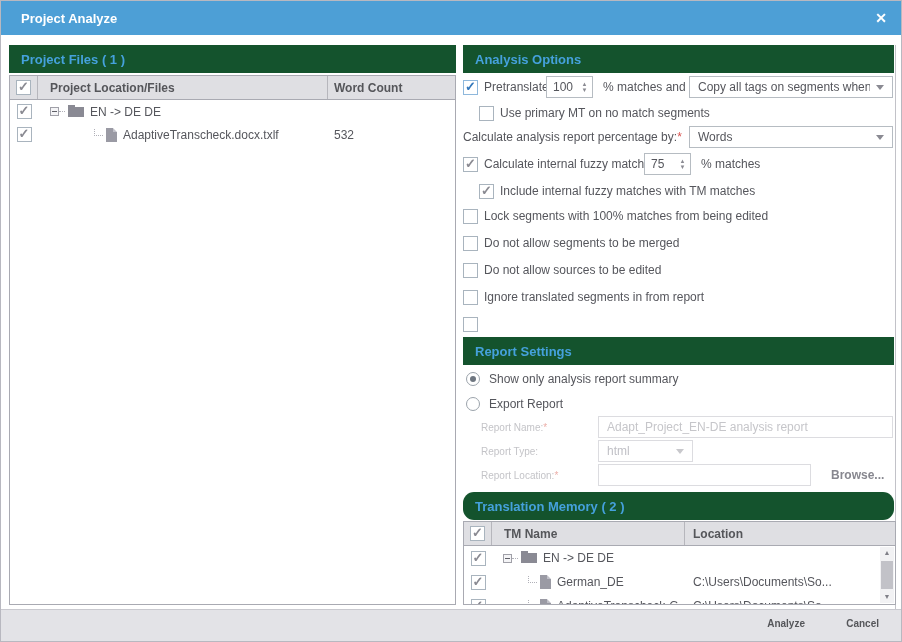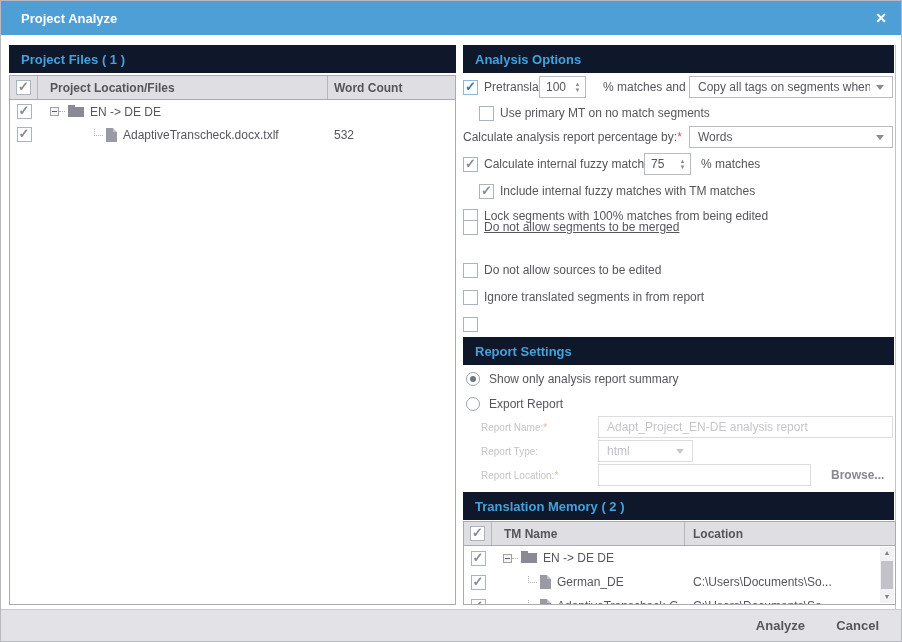--- a/index.html
+++ b/index.html
@@ -5,21 +5,21 @@
   * { margin:0; padding:0; box-sizing:border-box; }
   body { font-family:"Liberation Sans", sans-serif; background:#fff; }
   .dialog { position:relative; width:902px; height:642px; background:#fff; overflow:hidden; border:1px solid #b8b8c0; }
 
   
   .titlebar { position:absolute; top:0; left:0; width:100%; height:34px; background:#4d9fd6; display:flex; align-items:center; }
   .titlebar .title { color:#fff; font-size:13px; font-weight:bold; margin-left:20px; }
   .close-btn { position:absolute; right:14px; top:8px; color:#fff; font-size:14px; font-weight:bold; cursor:pointer; line-height:18px; }
 
   
-  .section-band { background:#0f172a; height:28px; display:flex; align-items:center; }
+  .section-band { background:#14532d; height:28px; display:flex; align-items:center; }
   .section-band .sec-title { color:#45a1dc; font-size:13px; font-weight:bold; margin-left:12px; }
 
   
   .left-band { position:absolute; left:8px; top:44px; width:447px; }
   .ftable { position:absolute; left:8px; top:74px; width:447px; height:530px; border:1px solid #a9aab2; background:#fff; }
   .thead { display:flex; height:24px; background:#dfdfe3; border-bottom:1px solid #a9aab2; align-items:stretch; font-weight:bold; color:#55565a; font-size:12px; }
   .th { display:flex; align-items:center; }
   .th-cb { width:28px; justify-content:center; border-right:1px solid #b6b6bc; }
   .th-name { flex:1; padding-left:12px; border-right:1px solid #b6b6bc; }
   .th-count { width:127px; padding-left:6px; }
@@ -78,21 +78,21 @@
   .tm-row-name { flex:1; display:flex; align-items:center; overflow:hidden; white-space:nowrap; }
   .tm-row-loc { width:210px; padding-left:8px; overflow:hidden; white-space:nowrap; font-size:12px; color:#55565c; }
   .tm-row { height:24px; }
   .scrollbar { position:absolute; right:1px; top:25px; bottom:1px; width:14px; background:#f2f2f4; display:flex; flex-direction:column; align-items:center; }
   .scroll-arrow { color:#808088; font-size:7px; line-height:12px; height:12px; cursor:pointer; }
   .scroll-thumb { width:12px; height:28px; background:#c2c2c8; margin:2px 0; }
   .scroll-spacer { flex:1; }
 
   
   .footer { position:absolute; left:0; bottom:0; width:100%; height:32px; background:#e3e3e7; border-top:1px solid #c9c9cf; }
-  .footer .fbtn { position:absolute; top:8px; font-size:13px; font-weight:bold; color:#55565a; cursor:pointer; }
+  .footer .fbtn { position:absolute; top:8px; font-size:10px; font-weight:bold; color:#55565a; cursor:pointer; }
 </style>
 </head>
 <body>
 
 <div class="dialog">
 
   <div class="titlebar">
     <span class="title">Project Analyze</span>
     <span class="close-btn">✕</span>
   </div>
@@ -144,21 +144,21 @@
 
     <div class="rp-band section-band" style="top:0;">
       <span class="sec-title">Analysis Options</span>
     </div>
 
     <div class="ao-row" style="top:30px;">
       <span class="cb blue checked">
           <span class="check">✓</span>
         </span>
       <span class="lbl">Pretranslate</span>
-      <span class="spinner" style="left:76px;">
+      <span class="spinner" style="left:83px;">
         <span class="spin-val">100</span>
         <span class="spin-btns">
           <span>▲</span>
           <span>▼</span>
         </span>
       </span>
       <span style="position:absolute;left:140px;">% matches and</span>
       <span class="dropdown" style="left:226px;right:0;">
         <span style="overflow:hidden;">Copy all tags on segments when t</span>
         <span class="dd-arrow"></span>
@@ -198,21 +198,21 @@
       <span class="cb checked">
           <span class="check">✓</span>
         </span>
       <span class="lbl">Include internal fuzzy matches with TM matches</span>
     </div>
 
     <div class="ao-row" style="top:159px;">
       <span class="cb"></span>
       <span class="lbl">Lock segments with 100% matches from being edited</span>
     </div>
-    <div class="ao-row" style="top:170px;text-decoration:underline;">
+    <div class="ao-row" style="top:186px;">
       <span class="cb"></span>
       <span class="lbl">Do not allow segments to be merged</span>
     </div>
     <div class="ao-row" style="top:213px;">
       <span class="cb"></span>
       <span class="lbl">Do not allow sources to be edited</span>
     </div>
     <div class="ao-row" style="top:240px;">
       <span class="cb"></span>
       <span class="lbl">Ignore translated segments in from report</span>
@@ -244,21 +244,21 @@
       <span class="browse">Browse...</span>
     </div>
     <div class="ao-row" style="top:394px;">
       <span class="field-label">Report Type:</span>
       <span class="dropdown disabled" style="left:135px;width:95px;">
         <span>html</span>
         <span class="dd-arrow"></span>
       </span>
     </div>
 
-    <div class="rp-band section-band" style="top:447px;">
+    <div class="rp-band section-band" style="top:447px;border-radius:11px;">
       <span class="sec-title">Translation Memory ( 2 )</span>
     </div>
 
     <div class="tm-table">
       <div class="thead">
         <div class="th th-cb">
           <span class="cb checked">
               <span class="check">✓</span>
             </span>
         </div>

